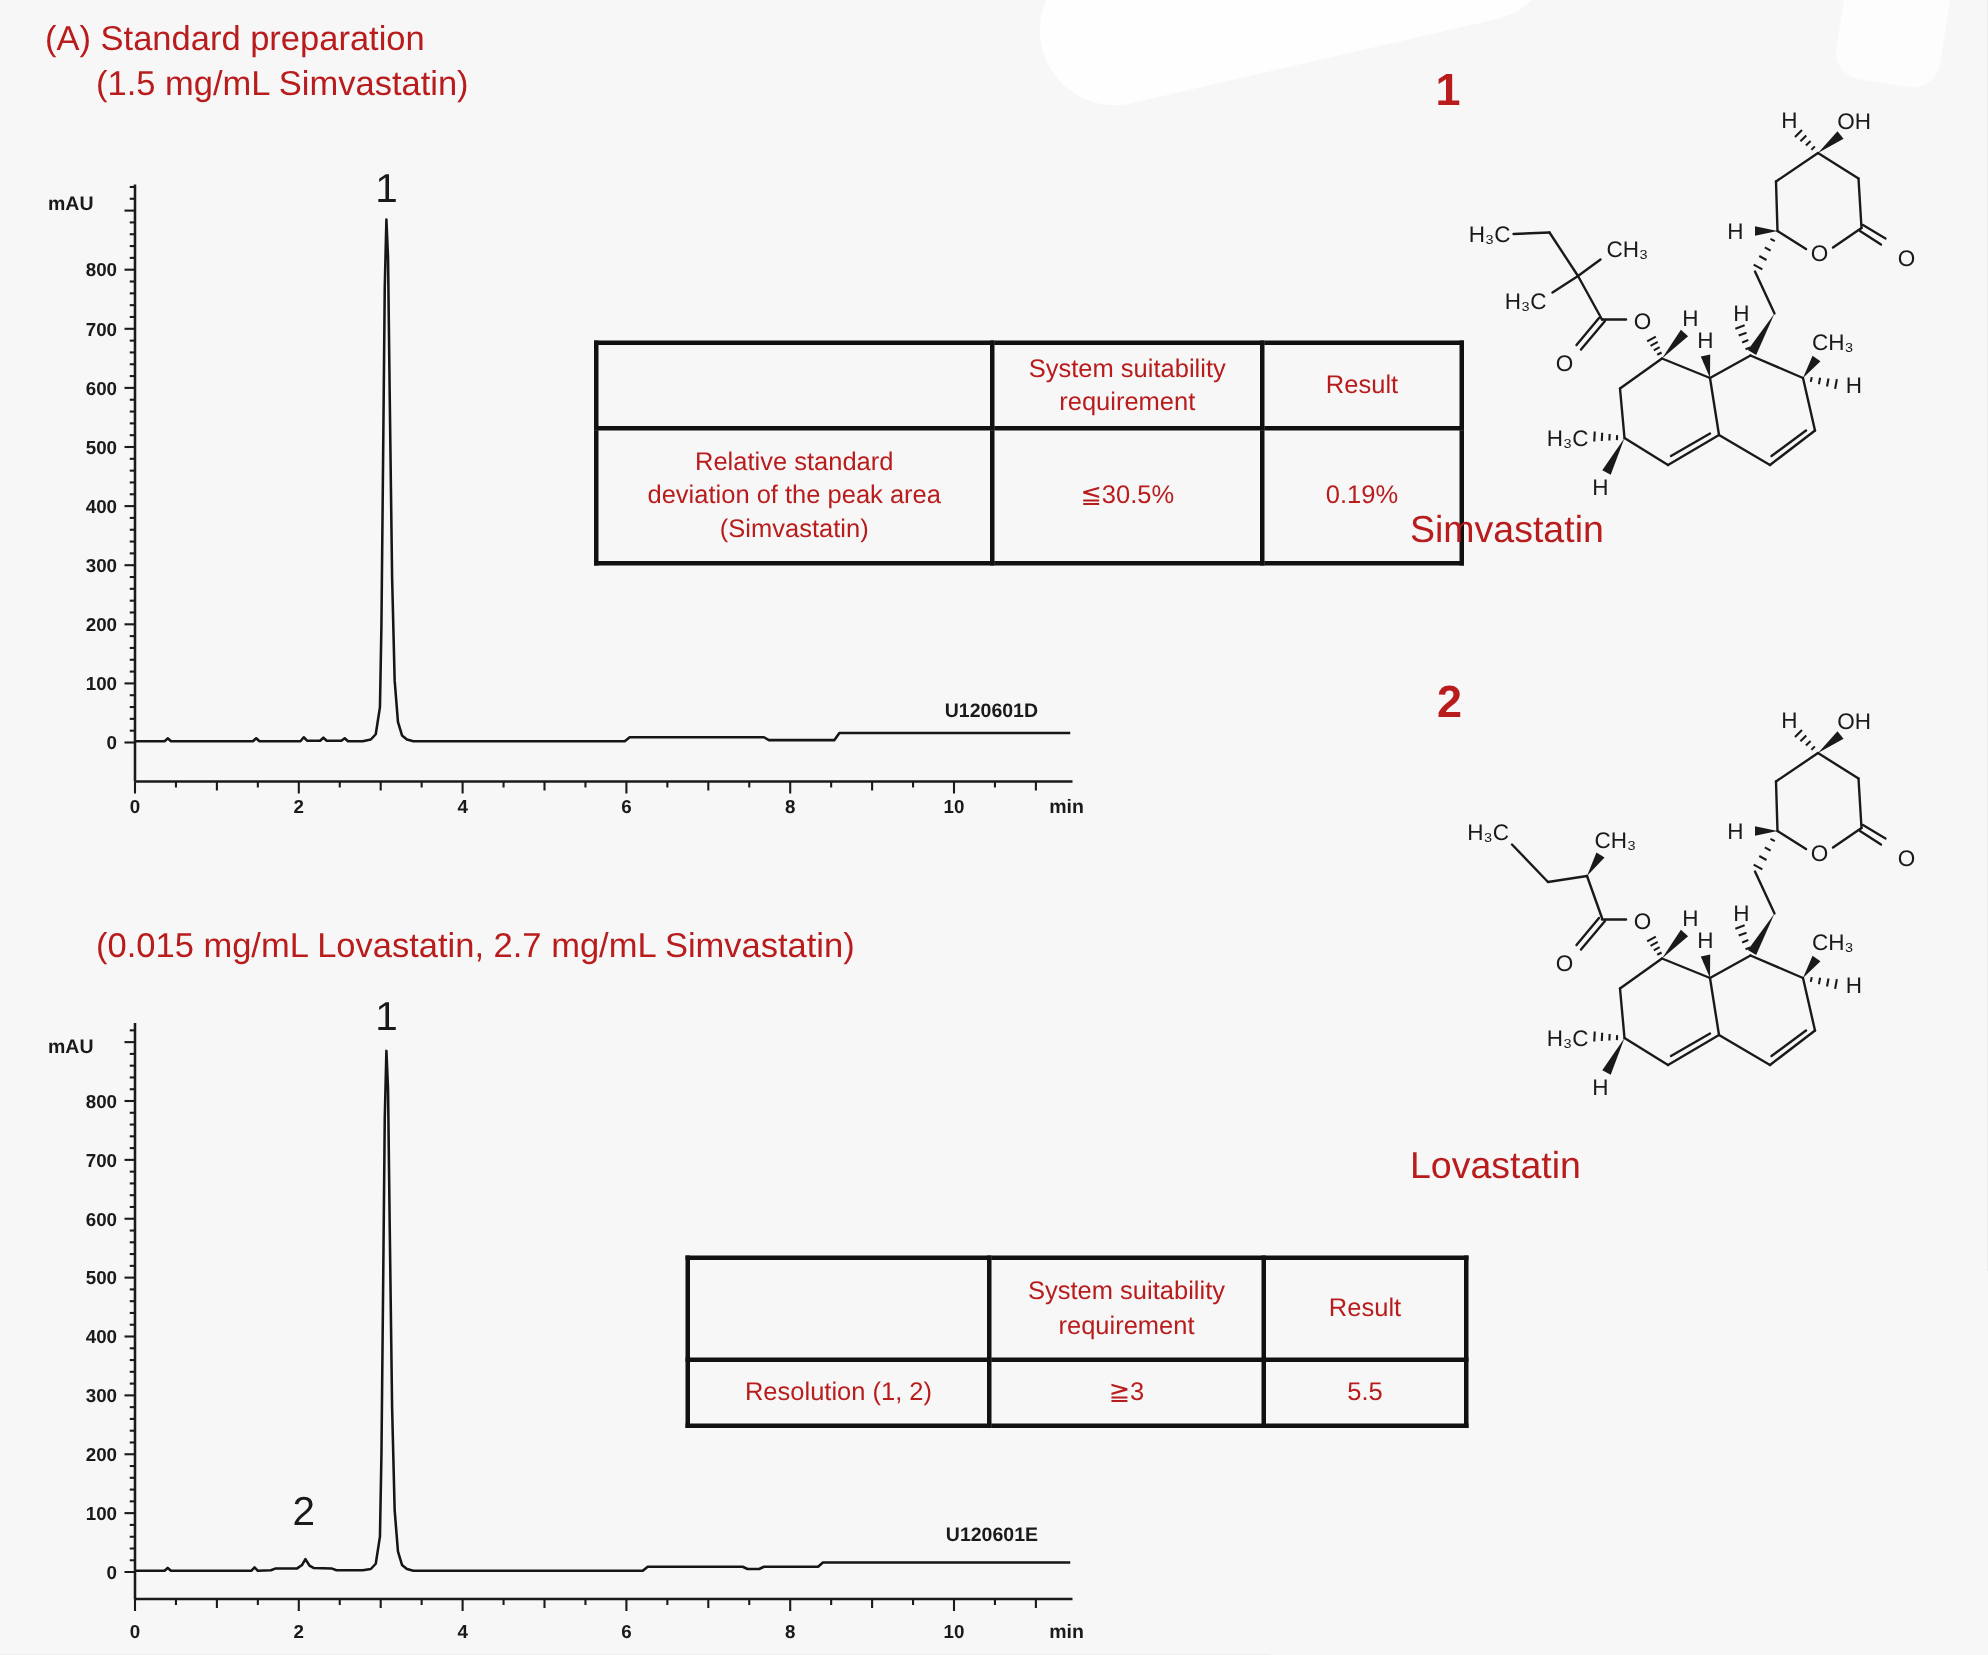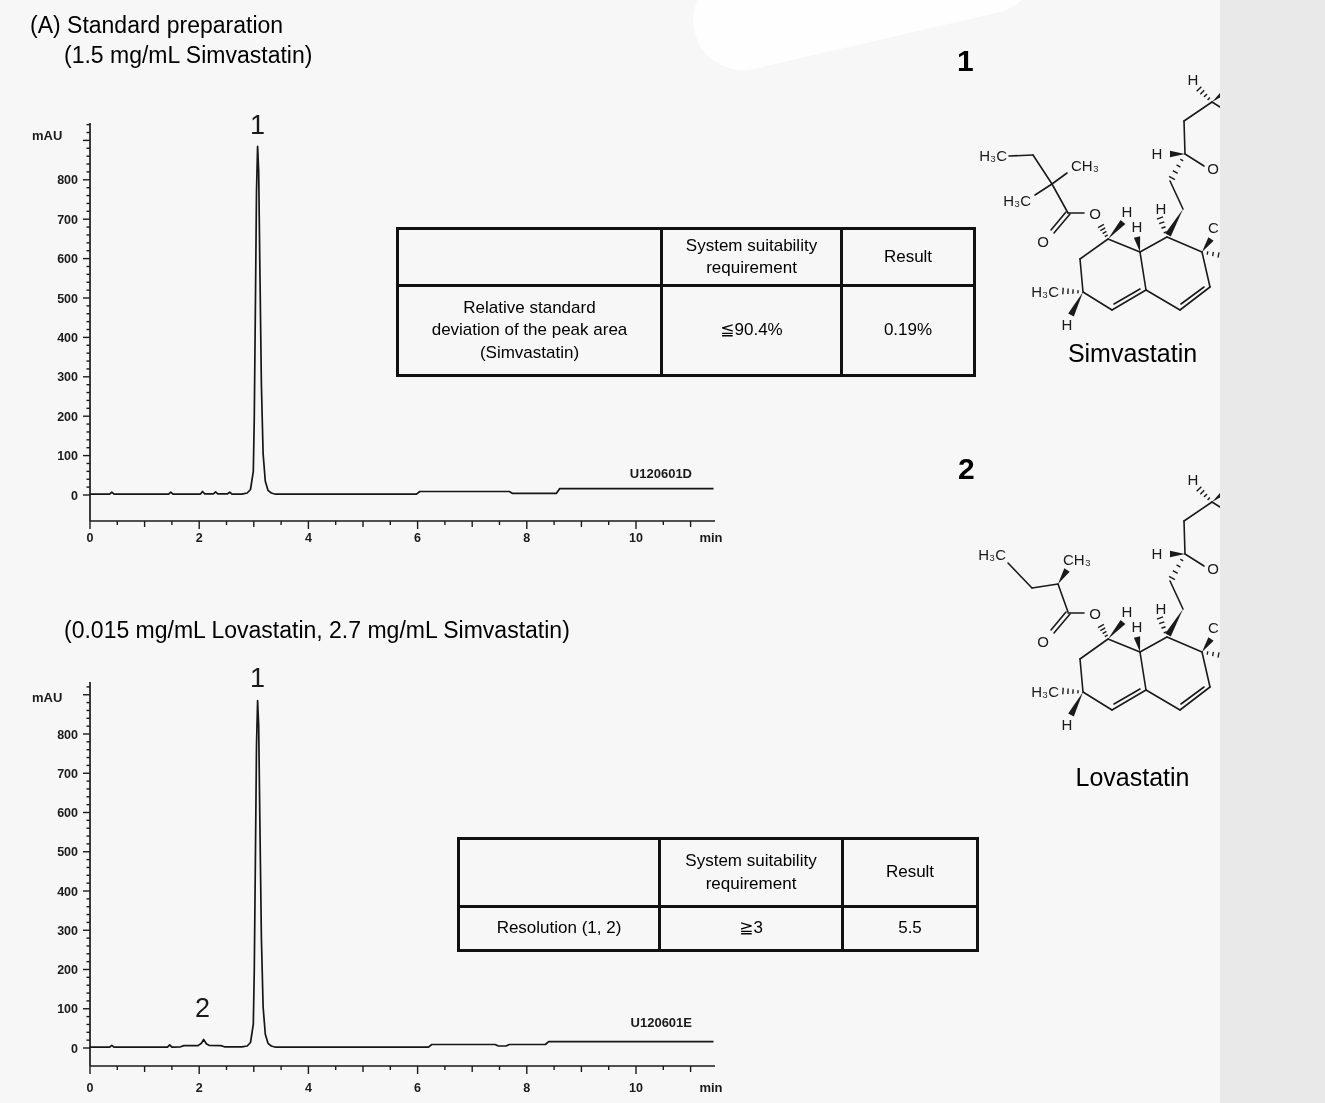--- a/index.html
+++ b/index.html
@@ -1,28 +1,28 @@
 <!DOCTYPE html>
 <html><head>
 <meta charset="utf-8">
 <style>
   html,body{margin:0;padding:0;background:#e9e9e9;}
-  .stage{position:relative;width:1220px;height:1103px;background:#f7f7f7;overflow:hidden;
-         font-family:"Liberation Sans",sans-serif;color:#000000;}
+  .stage{position:relative;width:1325px;height:1103px;background:#f7f7f7;overflow:hidden;
+         font-family:"Liberation Sans",sans-serif;color:#b91c1c;}
   .glare{position:absolute;background:#ffffff;}
   .g1{left:690px;top:-58px;width:350px;height:100px;transform:rotate(-13deg);border-radius:50px;opacity:.85;}
   .g2{left:1228px;top:-34px;width:70px;height:90px;transform:rotate(9deg);border-radius:18px;opacity:.75;}
   .title{position:absolute;font-size:23px;white-space:nowrap;}
   svg.chrom,svg.mol{position:absolute;overflow:visible;}
   svg text{font-family:"Liberation Sans",sans-serif;fill:#1a1a1a;}
   table.t{position:absolute;border-collapse:collapse;table-layout:fixed;margin-left:28px;}
   table.t th,table.t td{border:3px solid #111;text-align:center;vertical-align:middle;
        font-size:17px;font-weight:normal;padding:2px 6px;line-height:1.3;white-space:pre-line;}
   .molnum{position:absolute;font-size:30px;font-weight:bold;}
-  .molname{position:absolute;width:385px;text-align:center;font-size:25px;}
+  .molname{position:absolute;width:385px;text-align:left;font-size:25px;}
 </style>
 </head>
 <body>
 
 <div class="stage">
   <div class="glare g1"></div>
   <div class="glare g2"></div>
 
   <div class="title" style="left:30px;top:12px">(A) Standard preparation</div>
   <div class="title" style="left:64px;top:42px">(1.5 mg/mL Simvastatin)</div>
@@ -138,21 +138,21 @@
         <tr style="height:57px">
       <th></th>
       <th>System suitability
 requirement</th>
       <th>Result</th>
     </tr>
     <tr style="height:90px">
       <td>Relative standard
 deviation of the peak area
 (Simvastatin)</td>
-      <td>≦90.4%</td>
+      <td>≦30.5%</td>
       <td>0.19%</td>
     </tr>
   </tbody>
     </table>
 
   <div class="title" style="left:64px;top:617px">(0.015 mg/mL Lovastatin, 2.7 mg/mL Simvastatin)</div>
   <svg class="chrom" width="700" height="448" style="left:20px;top:655px">
       <g stroke="#1a1a1a" stroke-width="1.7">
         <line x1="70" y1="27" x2="70" y2="411"></line>
         <line x1="70" y1="411" x2="695" y2="411"></line>

